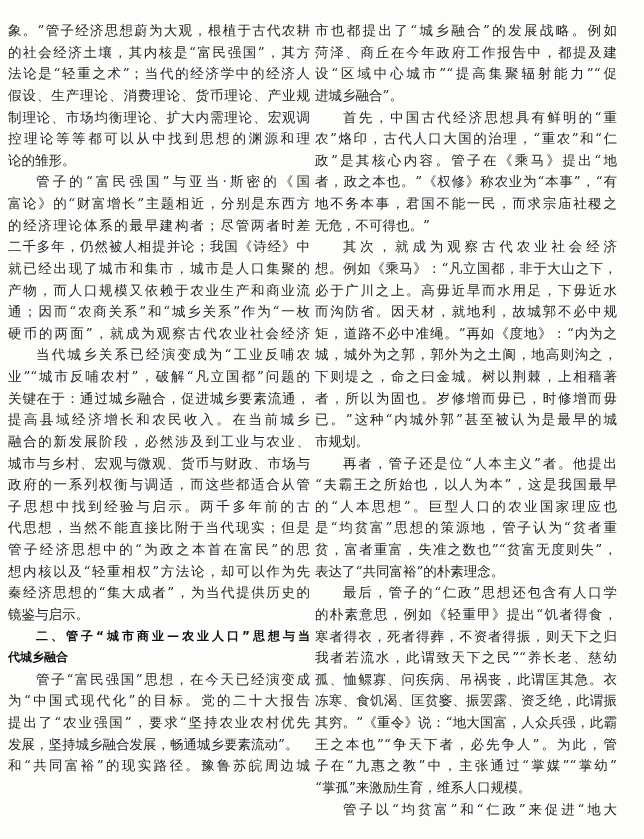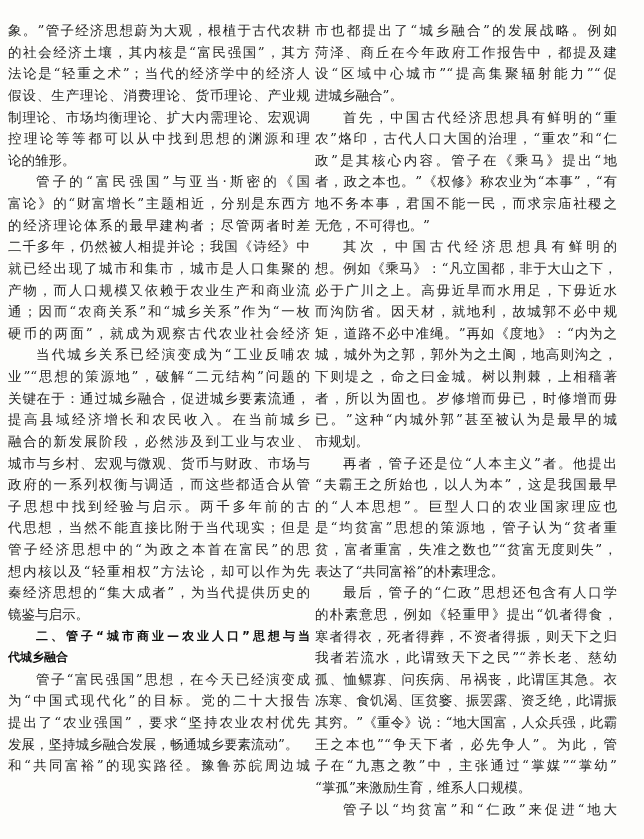--- a/index.html
+++ b/index.html
@@ -63,21 +63,21 @@
       <div class="line last">论的雏形。</div>
       <div class="line first">管子的“富民强国”与亚当·斯密的《国</div>
       <div class="line full">富论》的“财富增长”主题相近，分别是东西方</div>
       <div class="line full">的经济理论体系的最早建构者；尽管两者时差</div>
       <div class="line full">二千多年，仍然被人相提并论；我国《诗经》中</div>
       <div class="line full">就已经出现了城市和集市，城市是人口集聚的</div>
       <div class="line full">产物，而人口规模又依赖于农业生产和商业流</div>
       <div class="line full">通；因而“农商关系”和“城乡关系”作为“一枚</div>
       <div class="line full">硬币的两面”，就成为观察古代农业社会经济</div>
       <div class="line first">当代城乡关系已经演变成为“工业反哺农</div>
-      <div class="line full">业”“思想的策源地”，破解“二元结构”问题的</div>
+      <div class="line full">业”“城市反哺农村”，破解“凡立国都”问题的</div>
       <div class="line full">关键在于：通过城乡融合，促进城乡要素流通，</div>
       <div class="line full">提高县域经济增长和农民收入。在当前城乡</div>
       <div class="line full">融合的新发展阶段，必然涉及到工业与农业、</div>
       <div class="line full">城市与乡村、宏观与微观、货币与财政、市场与</div>
       <div class="line full">政府的一系列权衡与调适，而这些都适合从管</div>
       <div class="line full">子思想中找到经验与启示。两千多年前的古</div>
       <div class="line full">代思想，当然不能直接比附于当代现实；但是</div>
       <div class="line full">管子经济思想中的“为政之本首在富民”的思</div>
       <div class="line full">想内核以及“轻重相权”方法论，却可以作为先</div>
       <div class="line full">秦经济思想的“集大成者”，为当代提供历史的</div>
@@ -94,21 +94,21 @@
       <div class="line full">市也都提出了“城乡融合”的发展战略。例如</div>
       <div class="line full">菏泽、商丘在今年政府工作报告中，都提及建</div>
       <div class="line full">设“区域中心城市”“提高集聚辐射能力”“促</div>
       <div class="line last">进城乡融合”。</div>
       <div class="line first">首先，中国古代经济思想具有鲜明的“重</div>
       <div class="line full">农”烙印，古代人口大国的治理，“重农”和“仁</div>
       <div class="line full">政”是其核心内容。管子在《乘马》提出“地</div>
       <div class="line full">者，政之本也。”《权修》称农业为“本事”，“有</div>
       <div class="line full">地不务本事，君国不能一民，而求宗庙社稷之</div>
       <div class="line last">无危，不可得也。”</div>
-      <div class="line first">其次，中国古代经济思想具有鲜明的</div>
+      <div class="line first">其次，就成为观察古代农业社会经济</div>
       <div class="line full">想。例如《乘马》：“凡立国都，非于大山之下，</div>
       <div class="line full">必于广川之上。高毋近旱而水用足，下毋近水</div>
       <div class="line full">而沟防省。因天材，就地利，故城郭不必中规</div>
       <div class="line full">矩，道路不必中准绳。”再如《度地》：“内为之</div>
       <div class="line full">城，城外为之郭，郭外为之土阆，地高则沟之，</div>
       <div class="line full">下则堤之，命之曰金城。树以荆棘，上相穑著</div>
       <div class="line full">者，所以为固也。岁修增而毋已，时修增而毋</div>
       <div class="line full">已。”这种“内城外郭”甚至被认为是最早的城</div>
       <div class="line last">市规划。</div>
       <div class="line first">再者，管子还是位“人本主义”者。他提出</div>

